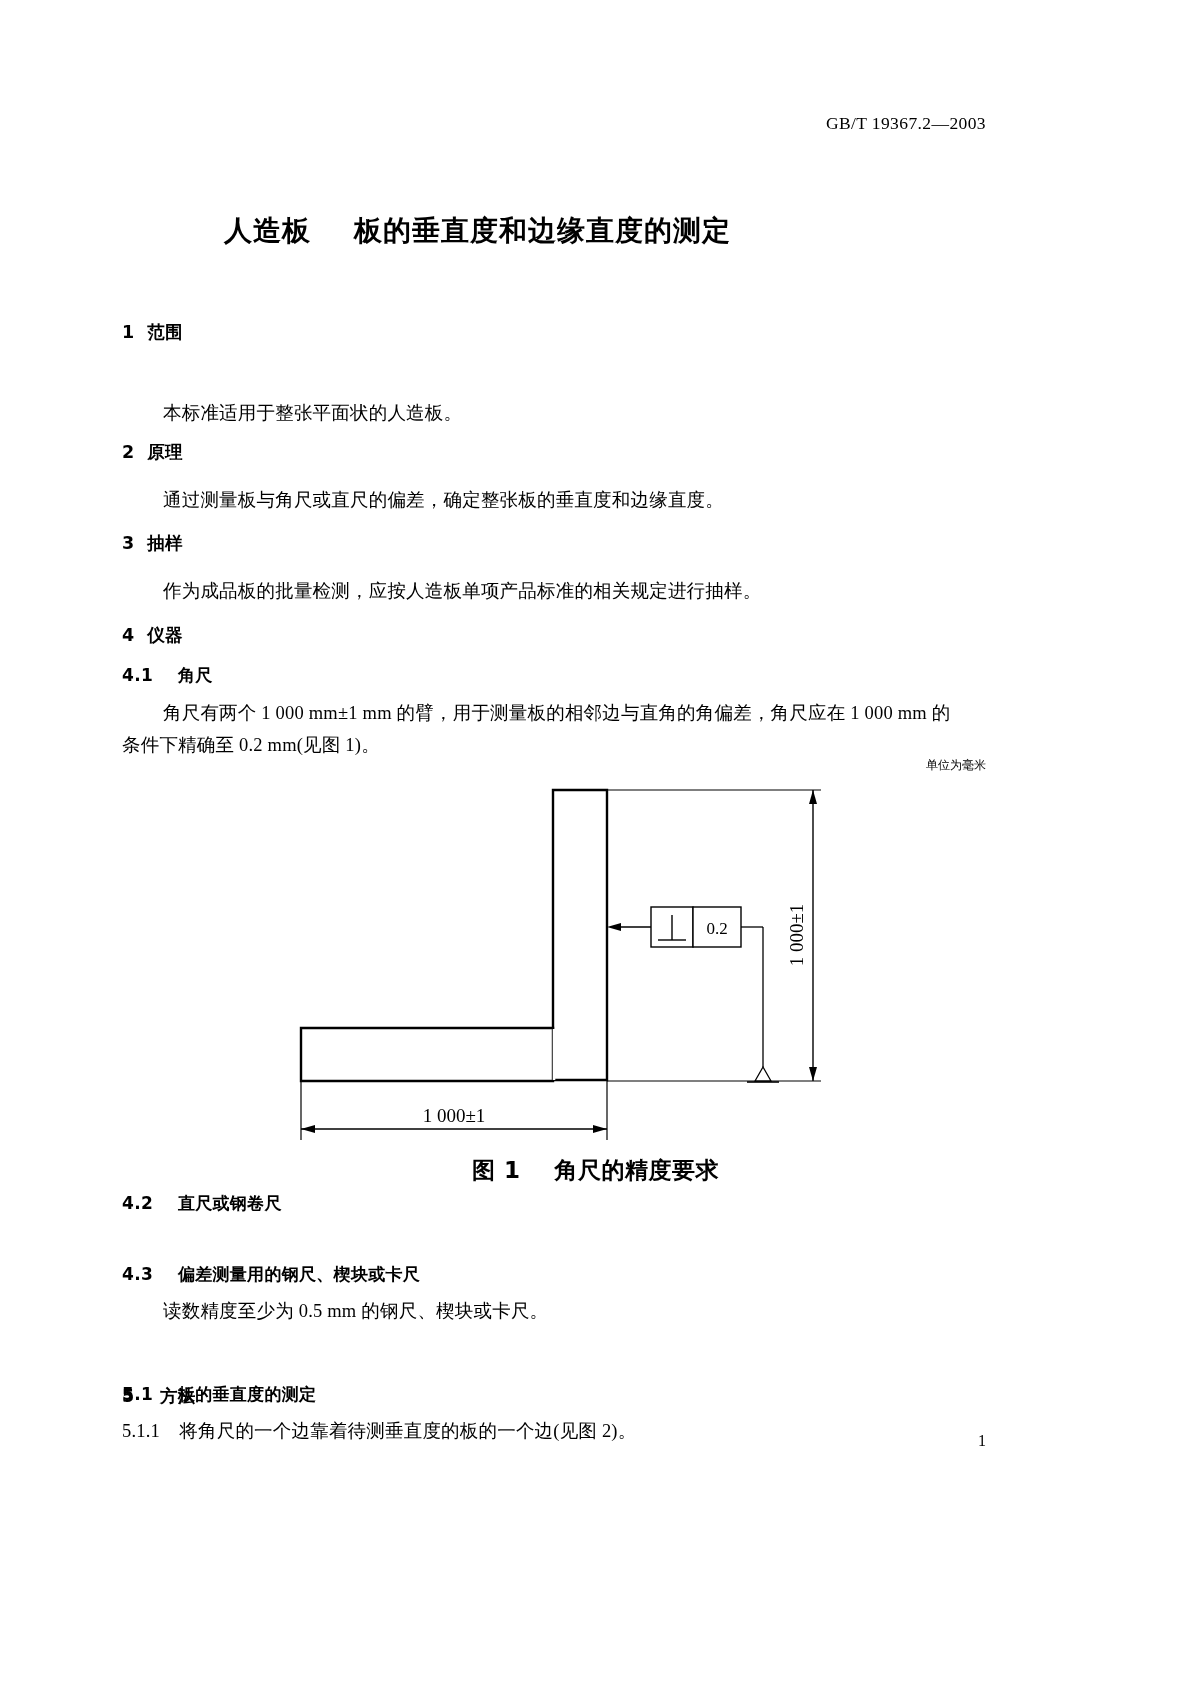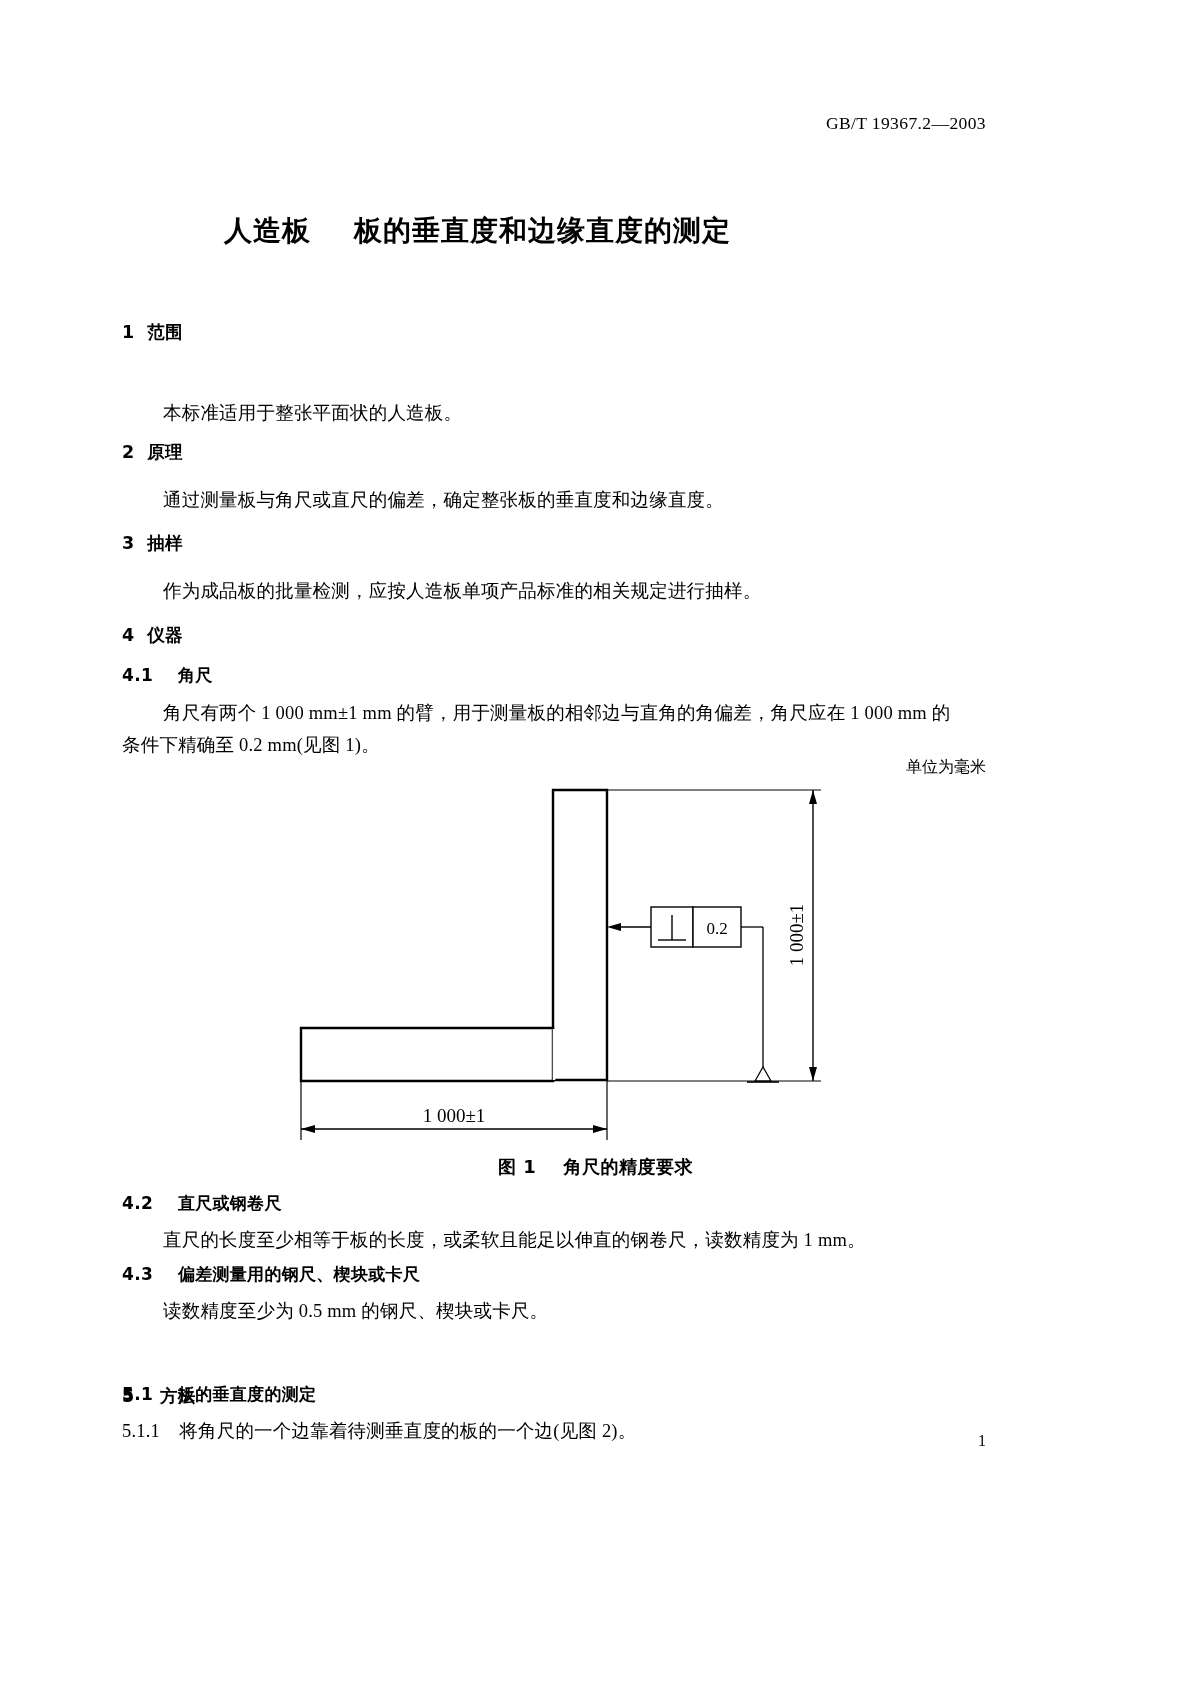--- a/index.html
+++ b/index.html
@@ -69,21 +69,21 @@
     white-space: pre;
     letter-spacing: 0.3px;
   }
 
   
   .units-note {
     position: absolute;
     top: 757px;
     right: 205px;
     font-family: "Liberation Serif", "DejaVu Serif", serif;
-    font-size: 16px;
+    font-size: 12px;
     white-space: nowrap;
   }
 
   
   .figure-area {
     position: absolute;
     left: 115px;
     top: 785px;
     width: 960px;
     height: 370px;
@@ -91,21 +91,21 @@
   .figure-area svg { display: block; }
 
   .figure-caption {
     position: absolute;
     top: 1155px;
     left: 0;
     width: 1191px;
     text-align: center;
     font-family: "DejaVu Sans", "Liberation Sans", sans-serif;
     font-weight: bold;
-    font-size: 18px;
+    font-size: 23px;
     white-space: pre;
     letter-spacing: 0.5px;
   }
 
   
   .page-number {
     position: absolute;
     top: 1432px;
     right: 205px;
     font-family: "Liberation Serif", serif;
@@ -183,21 +183,20 @@
       <polygon points="186,344 200,340 200,348" fill="#000000"></polygon>
       <polygon points="492,344 478,340 478,348" fill="#000000"></polygon>
 
       <text x="339" y="337" text-anchor="middle" font-family="Liberation Serif, DejaVu Serif, serif" font-size="19" fill="#000000">1 000±1</text>
     </svg>
   </div>
 
   <div class="figure-caption">图 1    角尺的精度要求</div>
 
   <div class="subclause-head" style="top:1192px; left:122px;">4.2    直尺或钢卷尺</div>
-  <div class="para" style="top:1227px; left:163px;">直尺的长度至少相等于板的长度，或柔软且能足以伸直的钢卷尺，读数精度为 1 mm。</div>
 
   <div class="subclause-head" style="top:1263px; left:122px;">4.3    偏差测量用的钢尺、楔块或卡尺</div>
   <div class="para" style="top:1298px; left:163px;">读数精度至少为 0.5 mm 的钢尺、楔块或卡尺。</div>
 
   <div class="clause-head" style="top:1340px; left:122px;margin-top:44px;">5    方法</div>
 
   <div class="subclause-head" style="top:1383px; left:122px;">5.1    板的垂直度的测定</div>
 
   <div class="para" style="top:1418px; left:122px;">5.1.1    将角尺的一个边靠着待测垂直度的板的一个边(见图 2)。</div>
 

